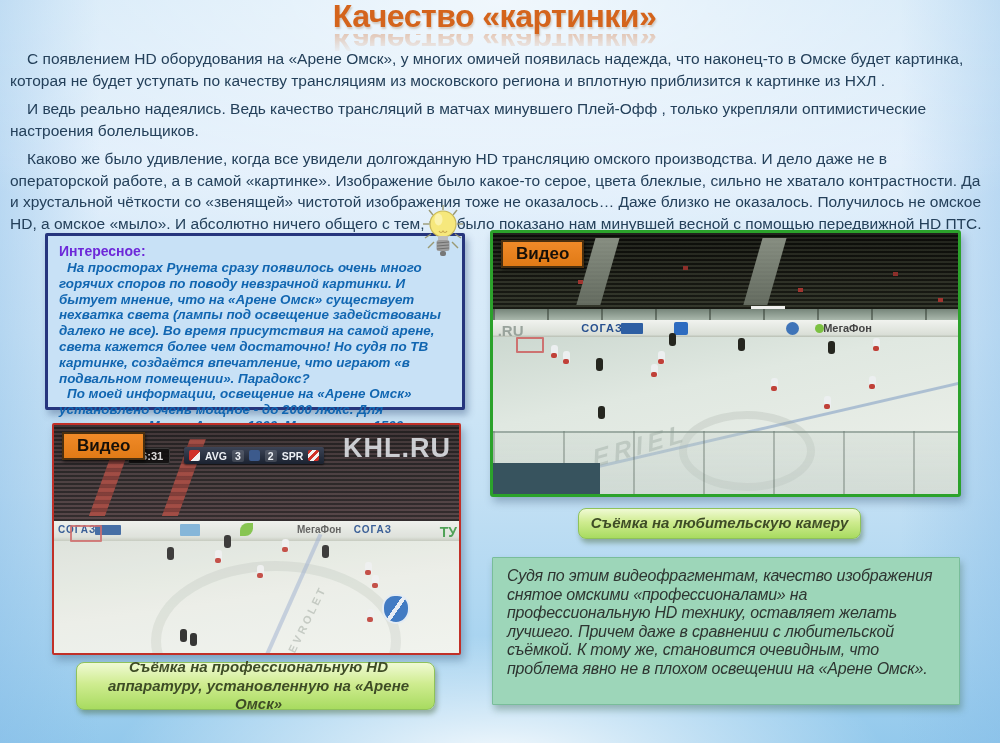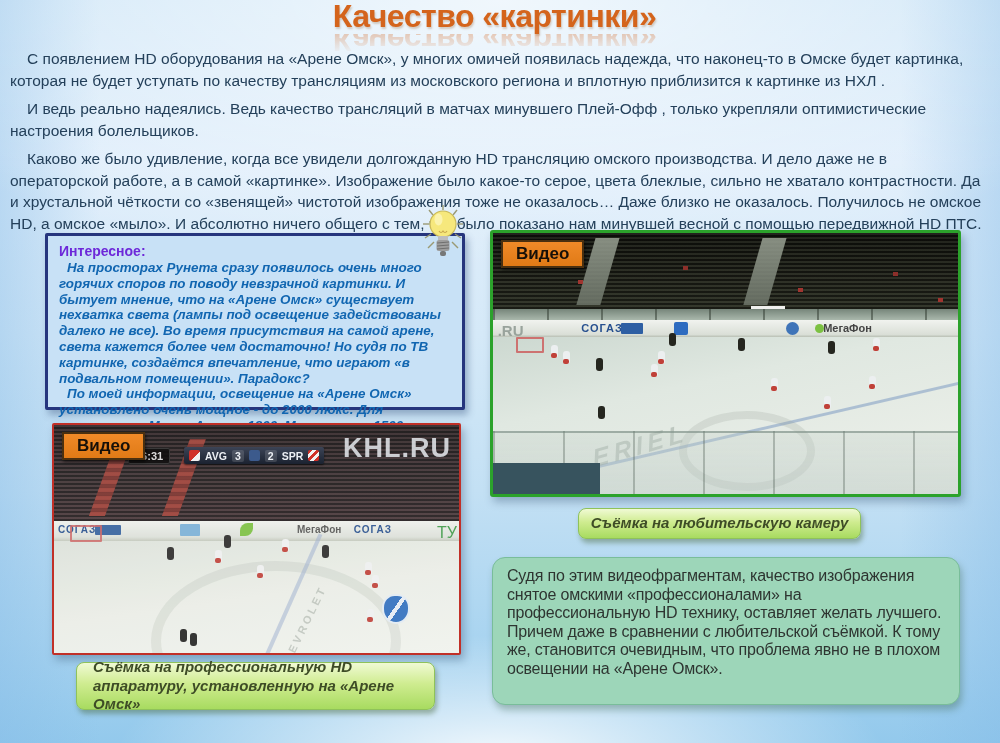--- a/index.html
+++ b/index.html
@@ -119,21 +119,21 @@
   .tlogo-spr{background:repeating-linear-gradient(135deg,#d03028 0 3px,#f2f2f2 3px 6px);}
   .pro-boards{position:absolute;left:0;right:0;top:42%;height:9%;
     background:linear-gradient(180deg,#f0f2ee 0%,#dde1db 80%,#c3c8bd 100%);}
   .pro-boards .ad{position:absolute;top:3px;font-weight:bold;white-space:nowrap;}
   .ad-sogaz1{left:1%;font-size:10px;color:#27508f;letter-spacing:1px;}
   .chip-b1{position:absolute;left:10%;top:4px;width:26px;height:10px;background:#35619f;border-radius:1px;}
   .chip-b2{position:absolute;left:31%;top:3px;width:20px;height:12px;background:#7ab0d8;border-radius:1px;}
   .leaf{position:absolute;left:46%;top:2px;width:13px;height:13px;background:#7cc142;border-radius:60% 0 60% 0;}
   .ad-megafon2{left:60%;font-size:10px;color:#555;}
   .ad-sogaz2{left:74%;font-size:10px;color:#27508f;letter-spacing:1px;}
-  .tu{position:absolute;right:.5%;top:3px;font-size:16px;font-weight:normal;color:#3f9a48;}
+  .tu{position:absolute;right:.5%;top:3px;font-size:14px;font-weight:bold;color:#3f9a48;}
   .pro-ice{position:absolute;left:0;right:0;top:51%;bottom:0;
     background:linear-gradient(172deg,#dde3dc 0%,#ecefe9 50%,#f2f4f0 100%);}
   .pro-bline{position:absolute;left:58%;top:-12%;width:4px;height:130%;background:rgba(148,168,205,.5);transform:rotate(24deg);}
   .pro-fcircle{position:absolute;left:24%;top:18%;width:230px;height:140px;border:10px solid rgba(150,158,148,.18);border-radius:50%;}
   .pro-chev{position:absolute;right:27%;bottom:16%;font-size:11px;font-weight:bold;letter-spacing:3px;
     color:rgba(138,148,140,.45);transform:rotate(-64deg);}
   .vlogo{position:absolute;right:12%;bottom:26%;width:24px;height:26px;background:#2f6fc0;
     border:2px solid #e4ecf5;border-radius:45% 45% 50% 50%;
     background-image:linear-gradient(125deg, transparent 44%, #e8eef6 44% 56%, transparent 56%);}
   .goal-pro{left:4%;top:44%;width:28px;height:13px;}
@@ -145,27 +145,27 @@
     box-shadow:42px 15px #c04038,67px -11px #c04038,150px 12px #c04038,152px 59px #c04038,157px 25px #c04038;}
   .veil{position:absolute;inset:0;background:rgba(236,236,230,.10);pointer-events:none;}
   
   .caption-green{
     position:absolute;box-sizing:border-box;display:flex;align-items:center;
     background:linear-gradient(180deg,#f0fad4 0%,#cfec90 45%,#a8db60 100%);
     border:1px solid #8fc25a;border-radius:8px;box-shadow:2px 4px 5px rgba(60,90,40,.4);
     font-style:italic;font-weight:bold;color:#3e4c26;font-size:15px;line-height:1.25;
   }
   .cap-am{left:578px;top:508px;width:283px;height:31px;justify-content:center;text-align:center;}
-  .cap-pro{left:76px;top:662px;width:359px;height:48px;padding:0 10px 0 16px;}
+  .cap-pro{left:76px;top:662px;width:359px;height:48px;padding:0 10px 0 16px;text-align:center;}
   
   .conclusion{
     position:absolute;left:492px;top:557px;width:468px;height:148px;box-sizing:border-box;
-    background:#9dd6b9;border:1px solid #79bd9a;border-radius:13px;
+    background:#9dd6b9;border:1px solid #79bd9a;border-radius:1px;
     box-shadow:2px 5px 7px rgba(70,110,90,.4);
-    padding:9px 14px;font-size:16px;line-height:18.6px;color:#2e3531;letter-spacing:-.2px;
+    padding:9px 14px;font-size:16px;line-height:18.6px;color:#2e3531;letter-spacing:-.2px;font-style:italic;
   }
 </style>
 </head>
 <body>
 
 <div class="slide">
 
   <div class="title-wrap">
     <div class="title">Качество «картинки»</div>
     <div class="title-reflection">Качество «картинки»</div>

